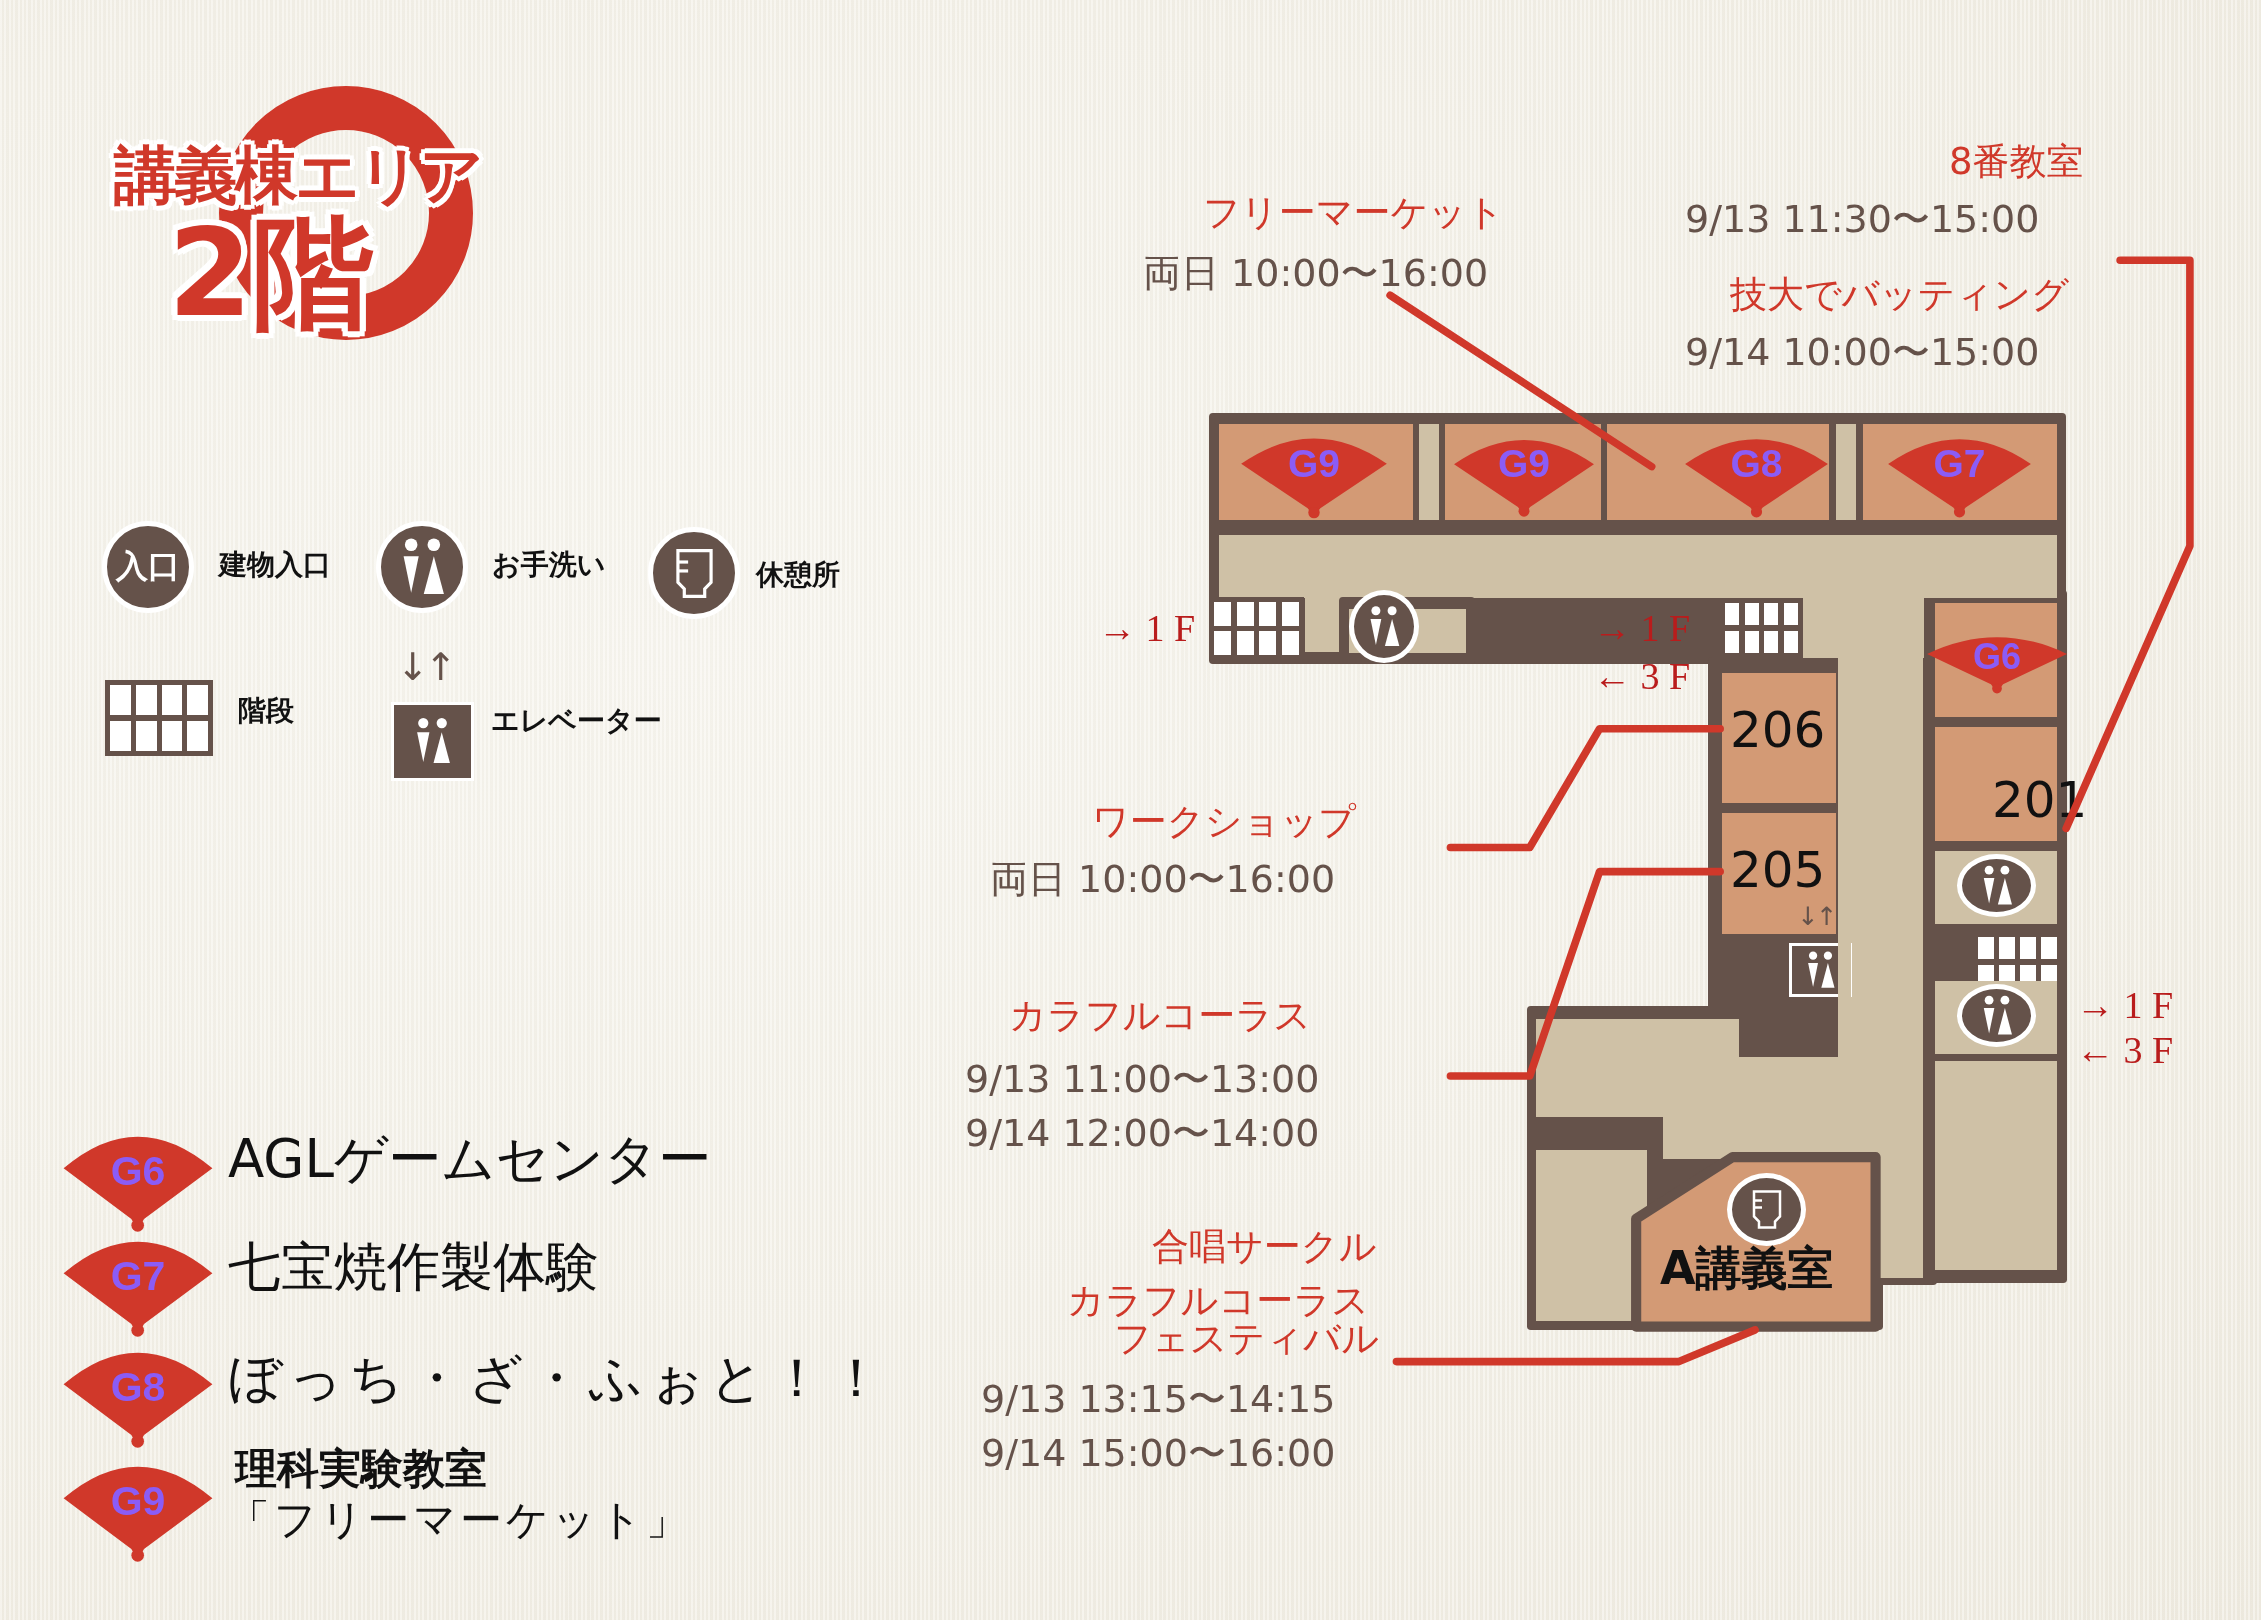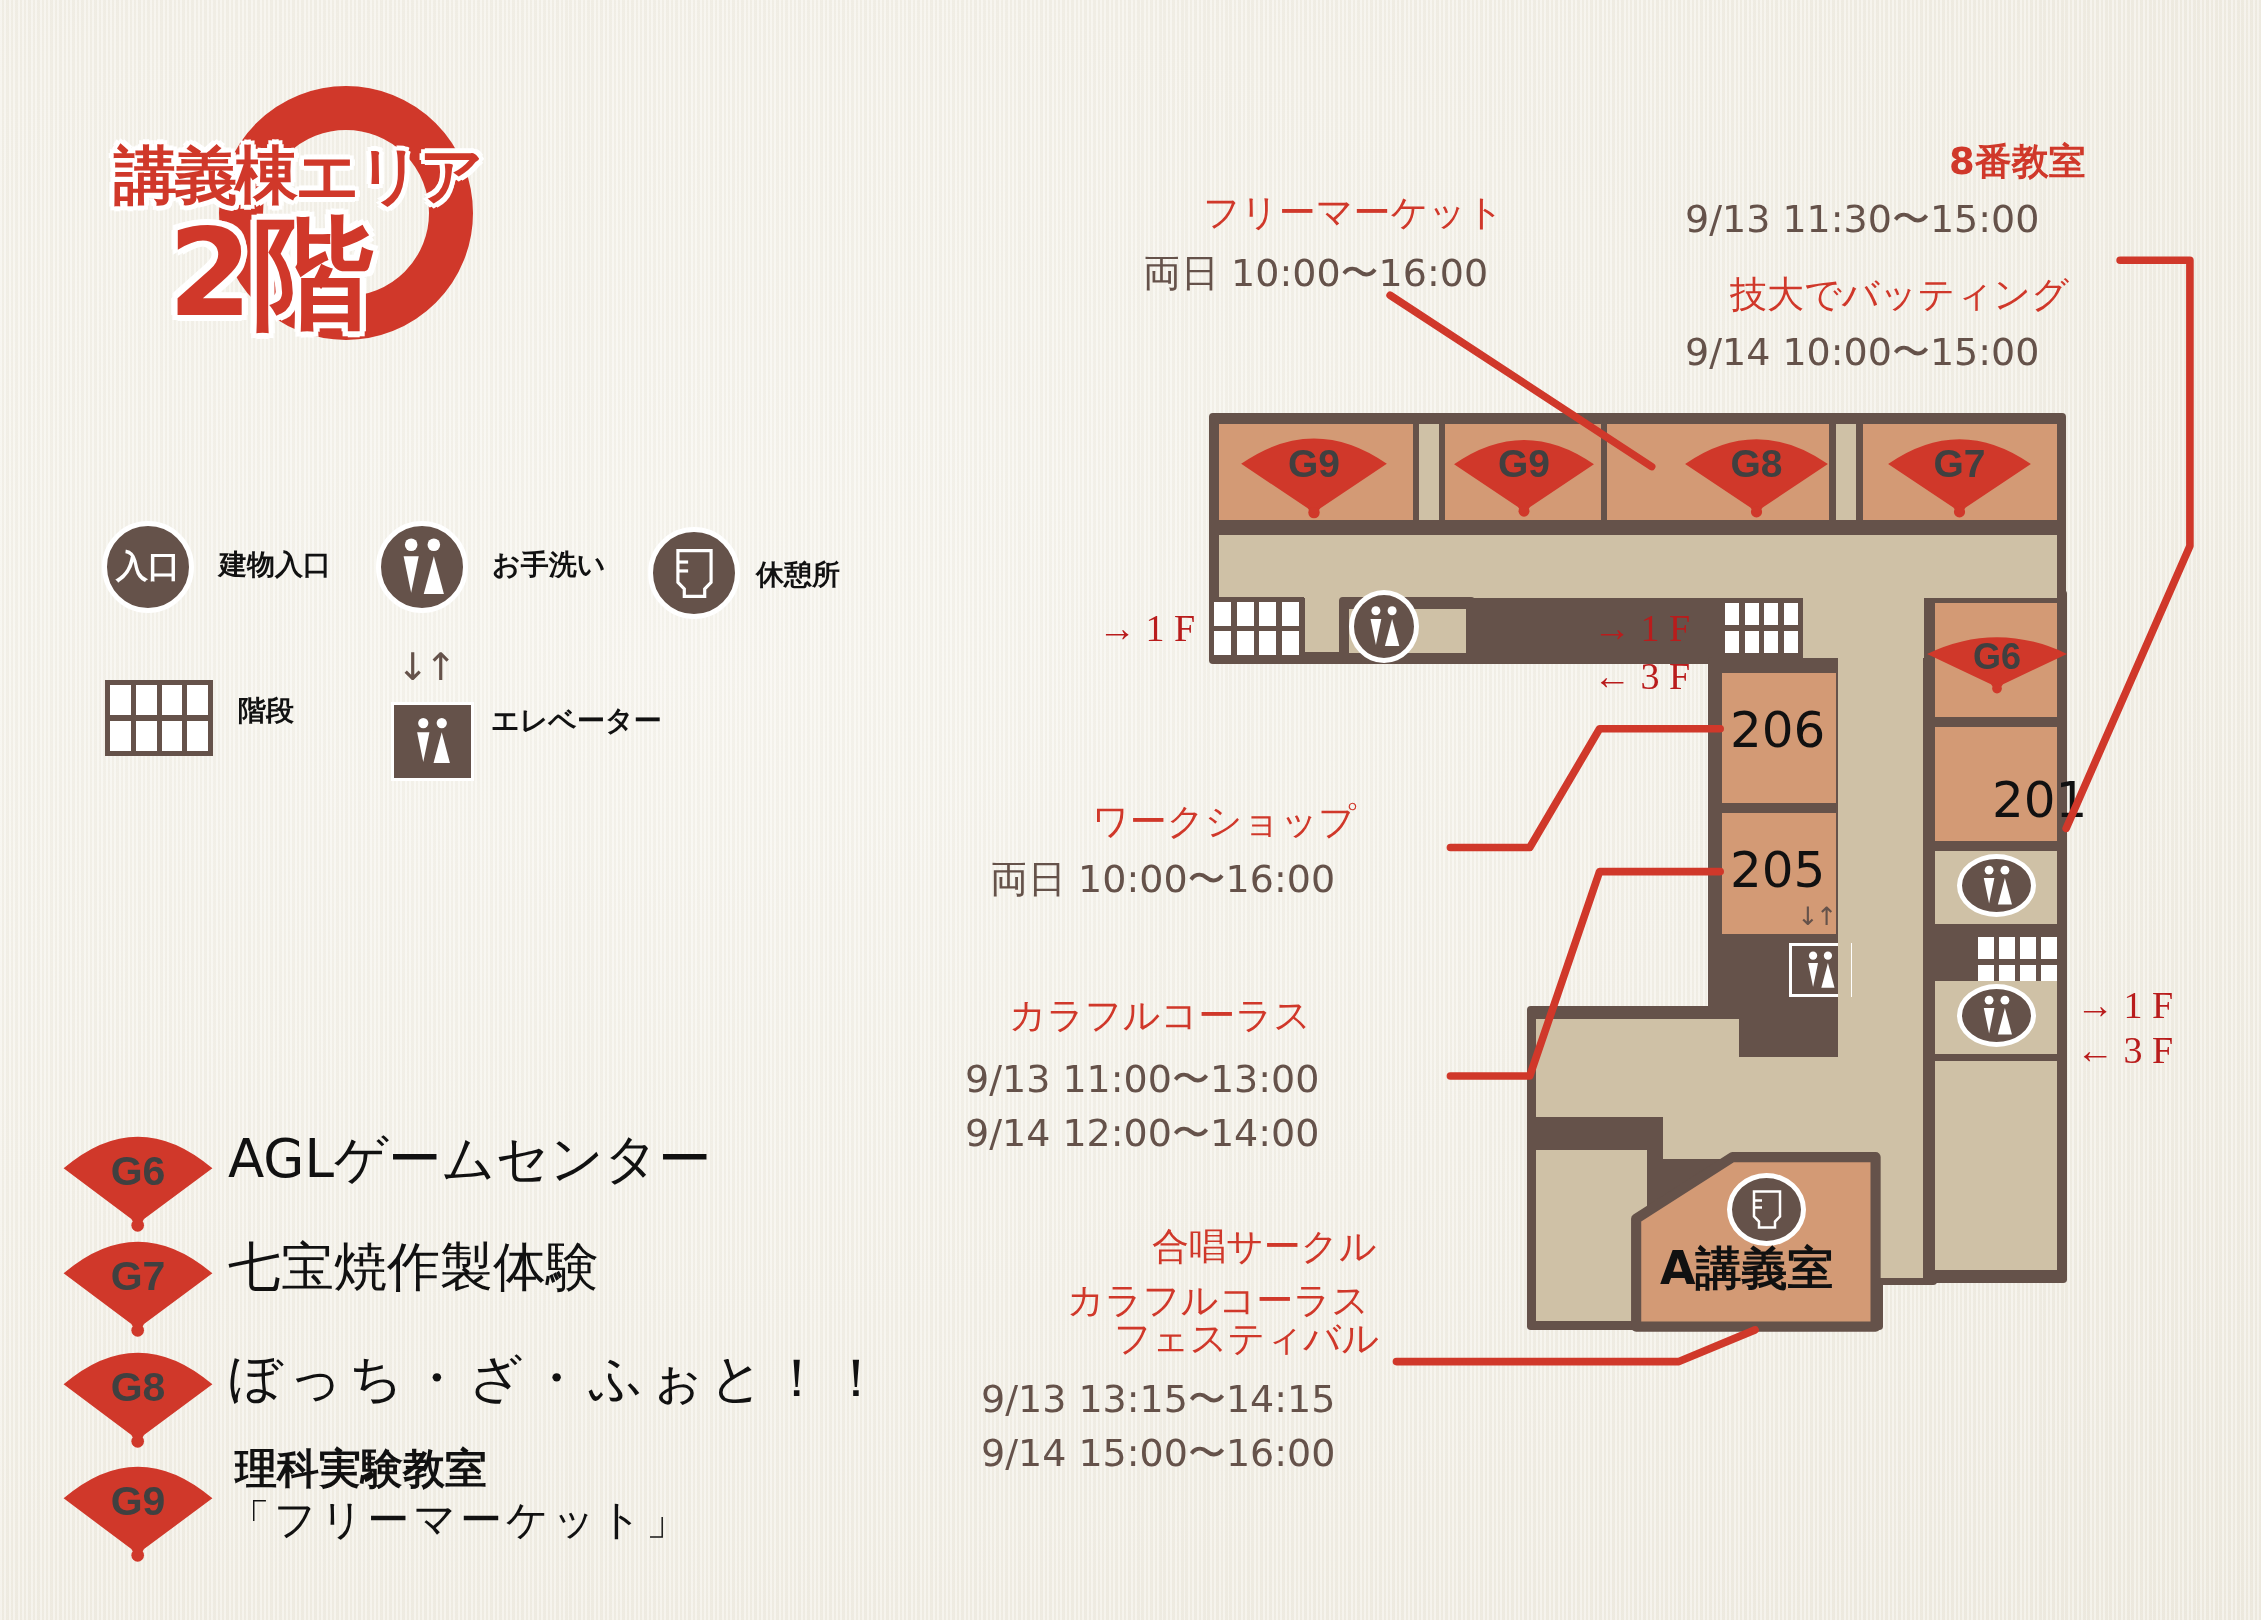--- a/index.html
+++ b/index.html
@@ -21,21 +21,21 @@
   
   .lg-circ{width:92px;height:92px;border-radius:50%;background:#65524a;border:5.1px solid #fff;box-sizing:border-box;
     display:flex;align-items:center;justify-content:center;color:#fff;font-weight:bold;}
   .lg-label{font-size:28px;font-weight:bold;color:#111;}
   .stairs-ic{background:#65524a;display:grid;grid-template-columns:repeat(4,1fr);grid-template-rows:1fr 1fr;gap:5.1px;padding:5.1px;box-sizing:border-box;}
   .stairs-ic span{background:#fff;}
   .elev-box{background:#65524a;border:3.2px solid #fff;box-sizing:border-box;display:flex;align-items:center;justify-content:center;}
   
   .fan{position:absolute;display:flex;align-items:center;justify-content:center;}
   .fan svg{position:absolute;left:0;top:0;width:100%;height:100%;}
-  .fan .fl{position:relative;color:#404040;font-weight:bold;font-family:"Liberation Sans",sans-serif;}
+  .fan .fl{position:relative;color:#8b5cf6;font-weight:bold;font-family:"Liberation Sans",sans-serif;}
   
   .wall{position:absolute;background:#65524a;border-radius:3.8px;}
   .corr{position:absolute;background:#cfc1a6;}
   .room{position:absolute;background:#d39a75;}
   .roomlbl{position:absolute;font-size:50px;color:#111;font-family:"DejaVu Sans",sans-serif;}
   .floor-lbl{position:absolute;font-size:38px;color:#b91c1c;white-space:pre;font-family:Liberation Serif, serif;}
   .evt-title{position:absolute;font-size:37px;color:#d0382a;text-align:right;white-space:nowrap;line-height:1.05;}
   .evt-time{position:absolute;font-size:38px;color:#65524a;text-align:right;white-space:nowrap;font-family:"DejaVu Sans",sans-serif;}
   .act-label{position:absolute;font-size:53px;color:#111;white-space:nowrap;}
   svg.lines{position:absolute;left:0;top:0;pointer-events:none;}
@@ -304,21 +304,21 @@
     <polyline points="3340,410 3450,410 3450,860 3255,1305"></polyline>
     <polyline points="2285,1335 2410,1335 2520,1148 2710,1148"></polyline>
     <polyline points="2285,1695 2410,1695 2520,1373 2710,1373"></polyline>
     <polyline points="2200,2145 2645,2145 2765,2095"></polyline>
   </g>
 </svg>
 
 <div class="evt-title" style="left:1203px;top:194px;">フリーマーケット</div>
 <div class="evt-time" style="left:1143px;top:248px;">両日 10:00〜16:00</div>
 
-<div class="evt-title" style="left:1949px;top:143px;font-weight:bold;">8番教室</div>
+<div class="evt-title" style="left:1949px;top:143px;">8番教室</div>
 <div class="evt-time" style="left:1685px;top:194px;">9/13 11:30〜15:00</div>
 <div class="evt-title" style="left:1730px;top:276px;">技大でバッティング</div>
 <div class="evt-time" style="left:1685px;top:327px;">9/14 10:00〜15:00</div>
 
 <div class="evt-title" style="left:1092px;top:803px;">ワークショップ</div>
 <div class="evt-time" style="left:990px;top:854px;">両日 10:00〜16:00</div>
 
 <div class="evt-title" style="left:1009px;top:997px;">カラフルコーラス</div>
 <div class="evt-time" style="left:965px;top:1054px;">9/13 11:00〜13:00</div>
 <div class="evt-time" style="left:965px;top:1108px;">9/14 12:00〜14:00</div>

